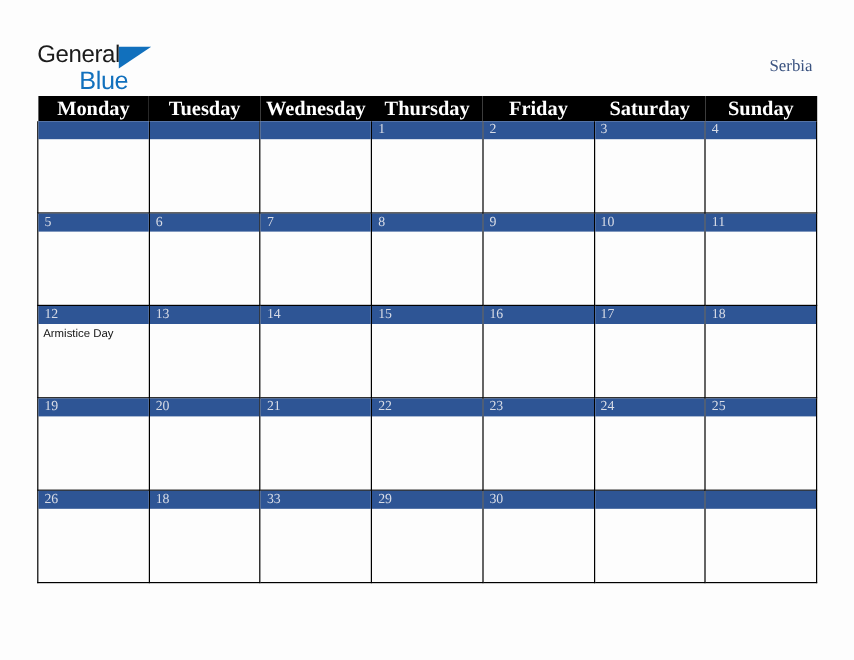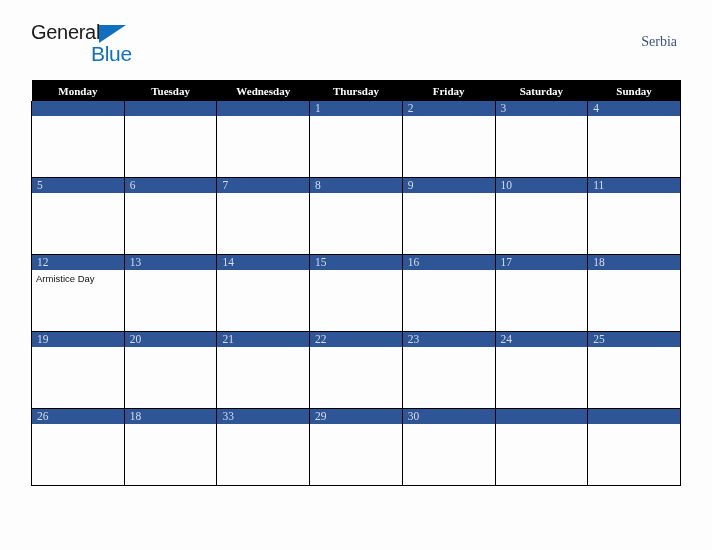--- a/index.html
+++ b/index.html
@@ -17,21 +17,21 @@
     position: relative;
     width: 712px;
     height: 550px;
     background: #fdfdfd;
   }
 
   
   .top-bar {
     position: absolute;
     left: 0;
-    top: 18px;
+    top: 32px;
     width: 708px;
     height: 50px;
   }
 
   .logo {
     position: absolute;
     left: 31px;
     top: 4px;
     width: 190px;
     height: 48px;
@@ -57,21 +57,20 @@
     border-bottom: 18px solid transparent;
   }
   .logo-line2 {
     position: absolute;
     left: 35px;
     top: 21px;
     font-family: "Liberation Sans", sans-serif;
     font-size: 21px;
     letter-spacing: -0.3px;
     color: #1170bd;
-    margin-left: 25px;
   }
 
   .month-title {
     position: absolute;
     left: 0;
     top: 0;
     width: 712px;
     text-align: center;
     font-family: "Liberation Serif", serif;
     font-size: 31px;
@@ -95,21 +94,21 @@
     left: 31px;
     top: 80px;
     width: 650px;
     border-collapse: collapse;
     table-layout: fixed;
   }
   .calendar th {
     background: #000000;
     color: #ffffff;
     font-family: "Liberation Serif", serif;
-    font-size: 11px;
+    font-size: 17px;
     font-weight: bold;
     height: 21px;
     padding: 0;
     text-align: center;
     border: none;
   }
   .calendar td {
     padding: 0;
     vertical-align: top;
     border-left: 1px solid #000000;

